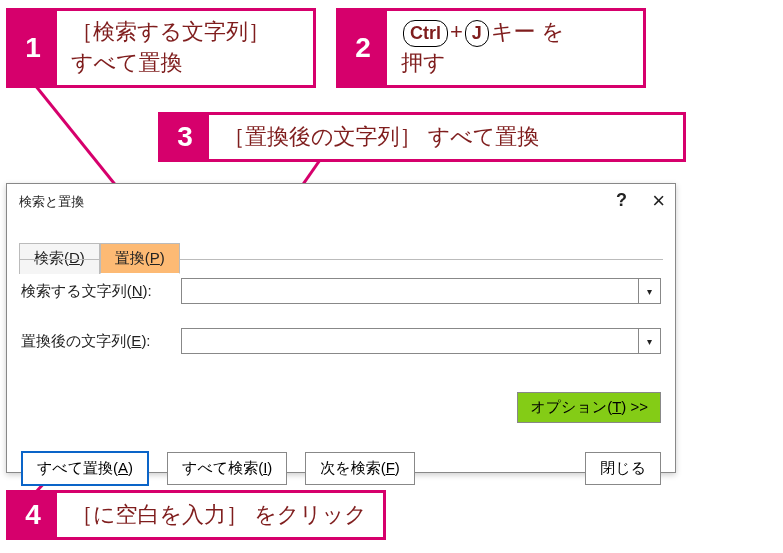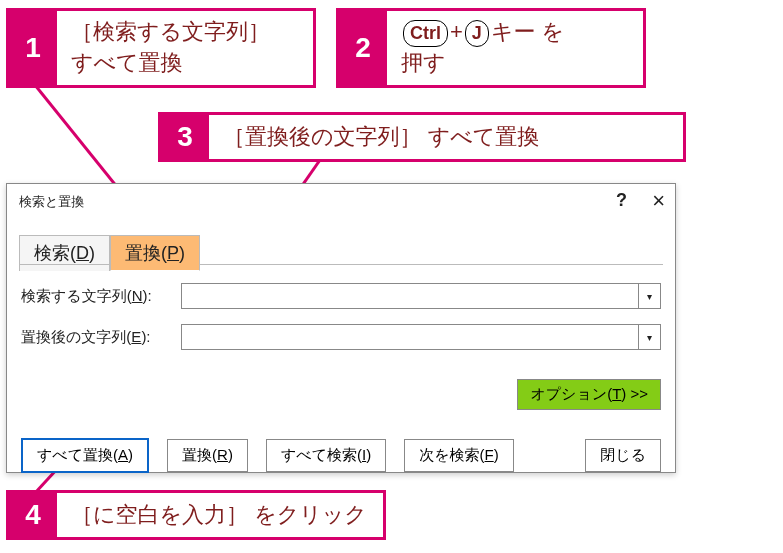--- a/index.html
+++ b/index.html
@@ -85,38 +85,38 @@
   }
   .tabs {
     display: flex;
     padding: 8px 12px 0 12px;
     gap: 0;
   }
   .tab {
     border: 1px solid #bbb;
     border-bottom: none;
     padding: 5px 14px;
-    font-size: 18px;
+    font-size: 15px;
     background: #f5f5f5;
     position: relative;
-    top: 7px;
+    top: 15px;
   }
   .tab.active {
     background: #fdba74;
     border-bottom: 1px solid #fff;
     z-index: 2;
   }
   .tabline {
     border-bottom: 1px solid #bbb;
     margin: 0 12px;
     position: relative;
     top: 0;
   }
   .form-area { padding: 18px 14px 8px 14px; }
-  .row { display: flex; align-items: center; margin-bottom: 15px; }
+  .row { display: flex; align-items: center; margin-bottom: 24px; }
   .row label { width: 160px; font-size: 15px; }
   .row .input-wrap { flex: 1; position: relative; display: flex; }
   .row input[type=text] {
     flex: 1;
     border: 1px solid #888;
     height: 26px;
     padding: 2px 6px;
     font-size: 14px;
   }
   .row .dd {
@@ -228,19 +228,18 @@
       </div>
     </div>
   </div>
 
   <div class="opts-row">
     <button class="opt-btn">オプション(<span class="u">T</span>) &gt;&gt;</button>
   </div>
 
   <div class="btn-row">
     <button class="btn primary">すべて置換(<span class="u">A</span>)</button>
-    <button class="btn">置換(<span class="u">R</span>)</button>
     <button class="btn">すべて検索(<span class="u">I</span>)</button>
     <button class="btn">次を検索(<span class="u">F</span>)</button>
     <div class="spacer"></div>
     <button class="btn">閉じる</button>
   </div>
 </div>
 
 </body></html>

